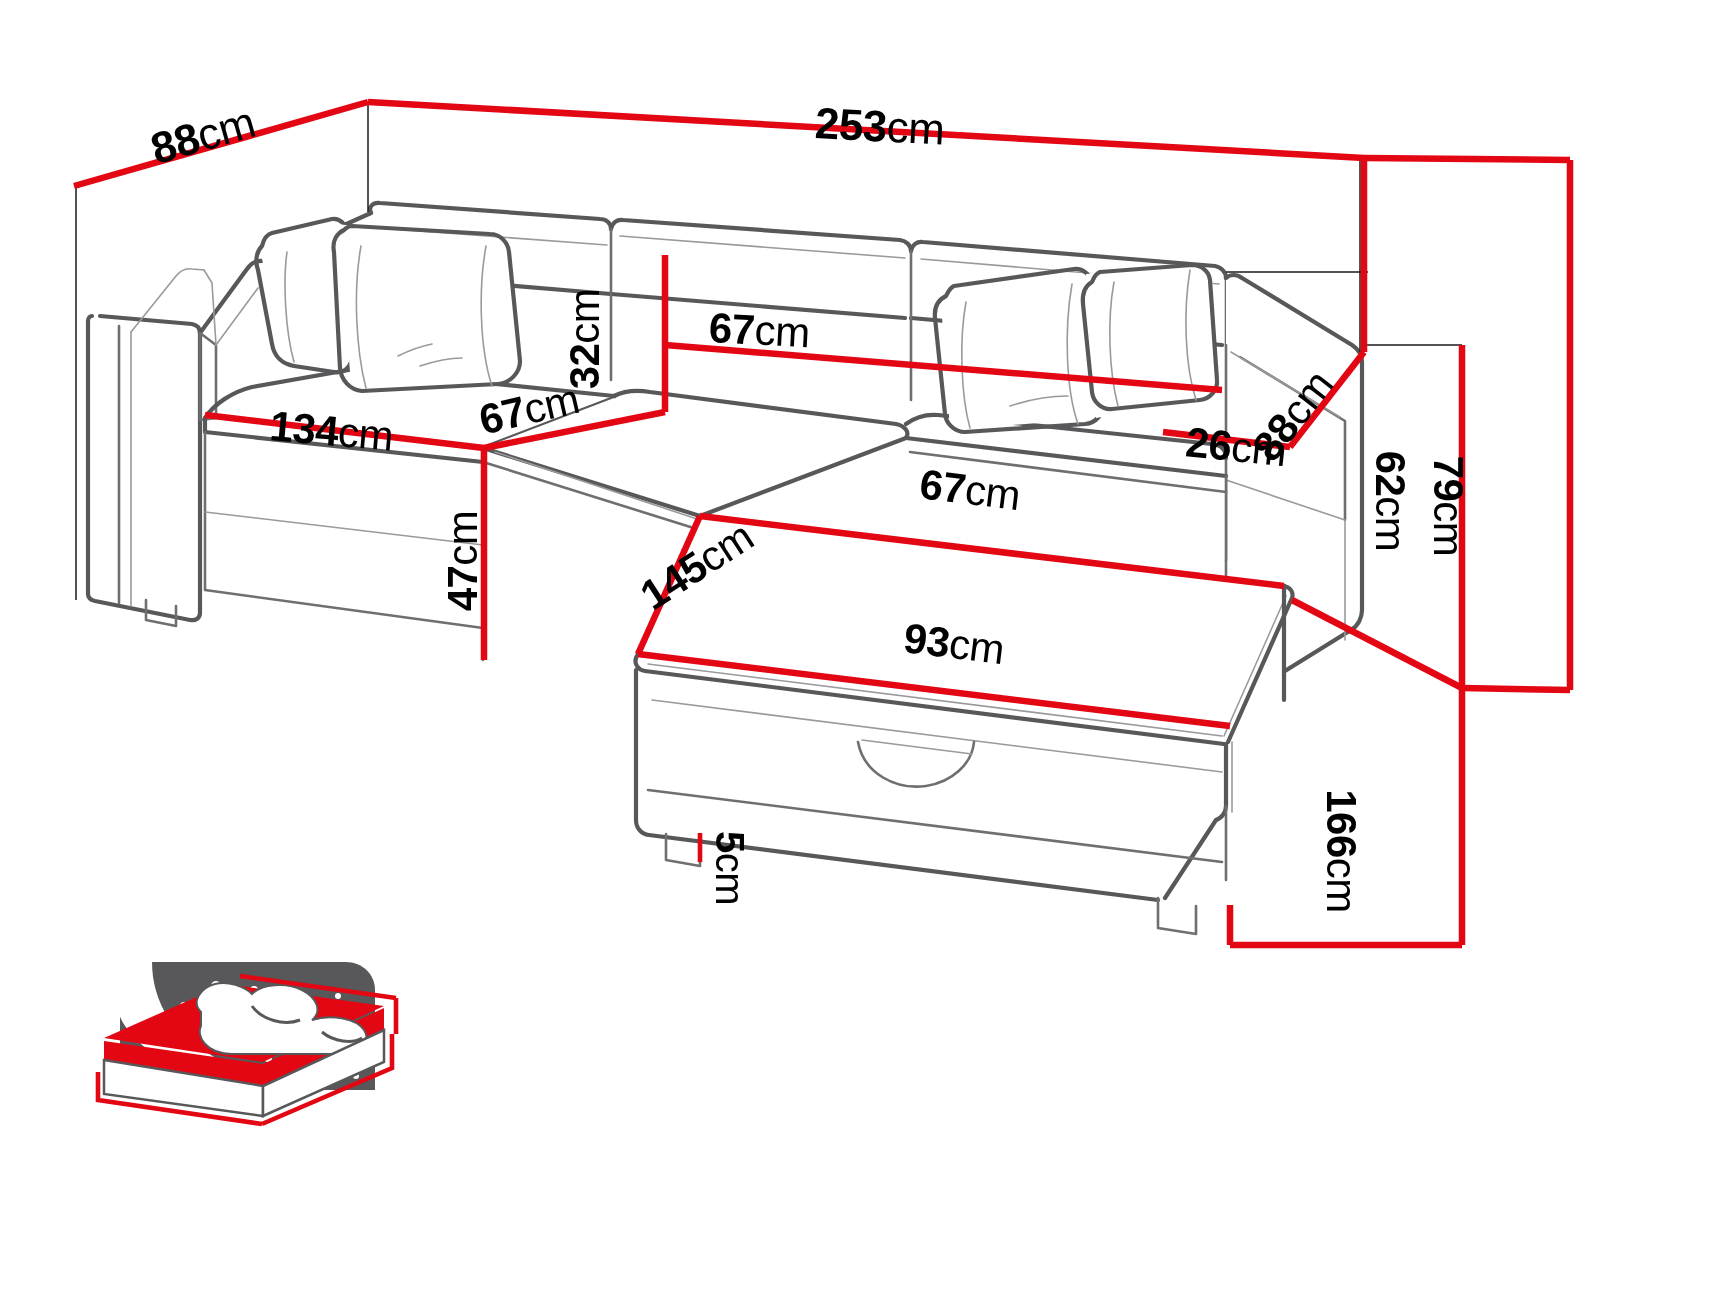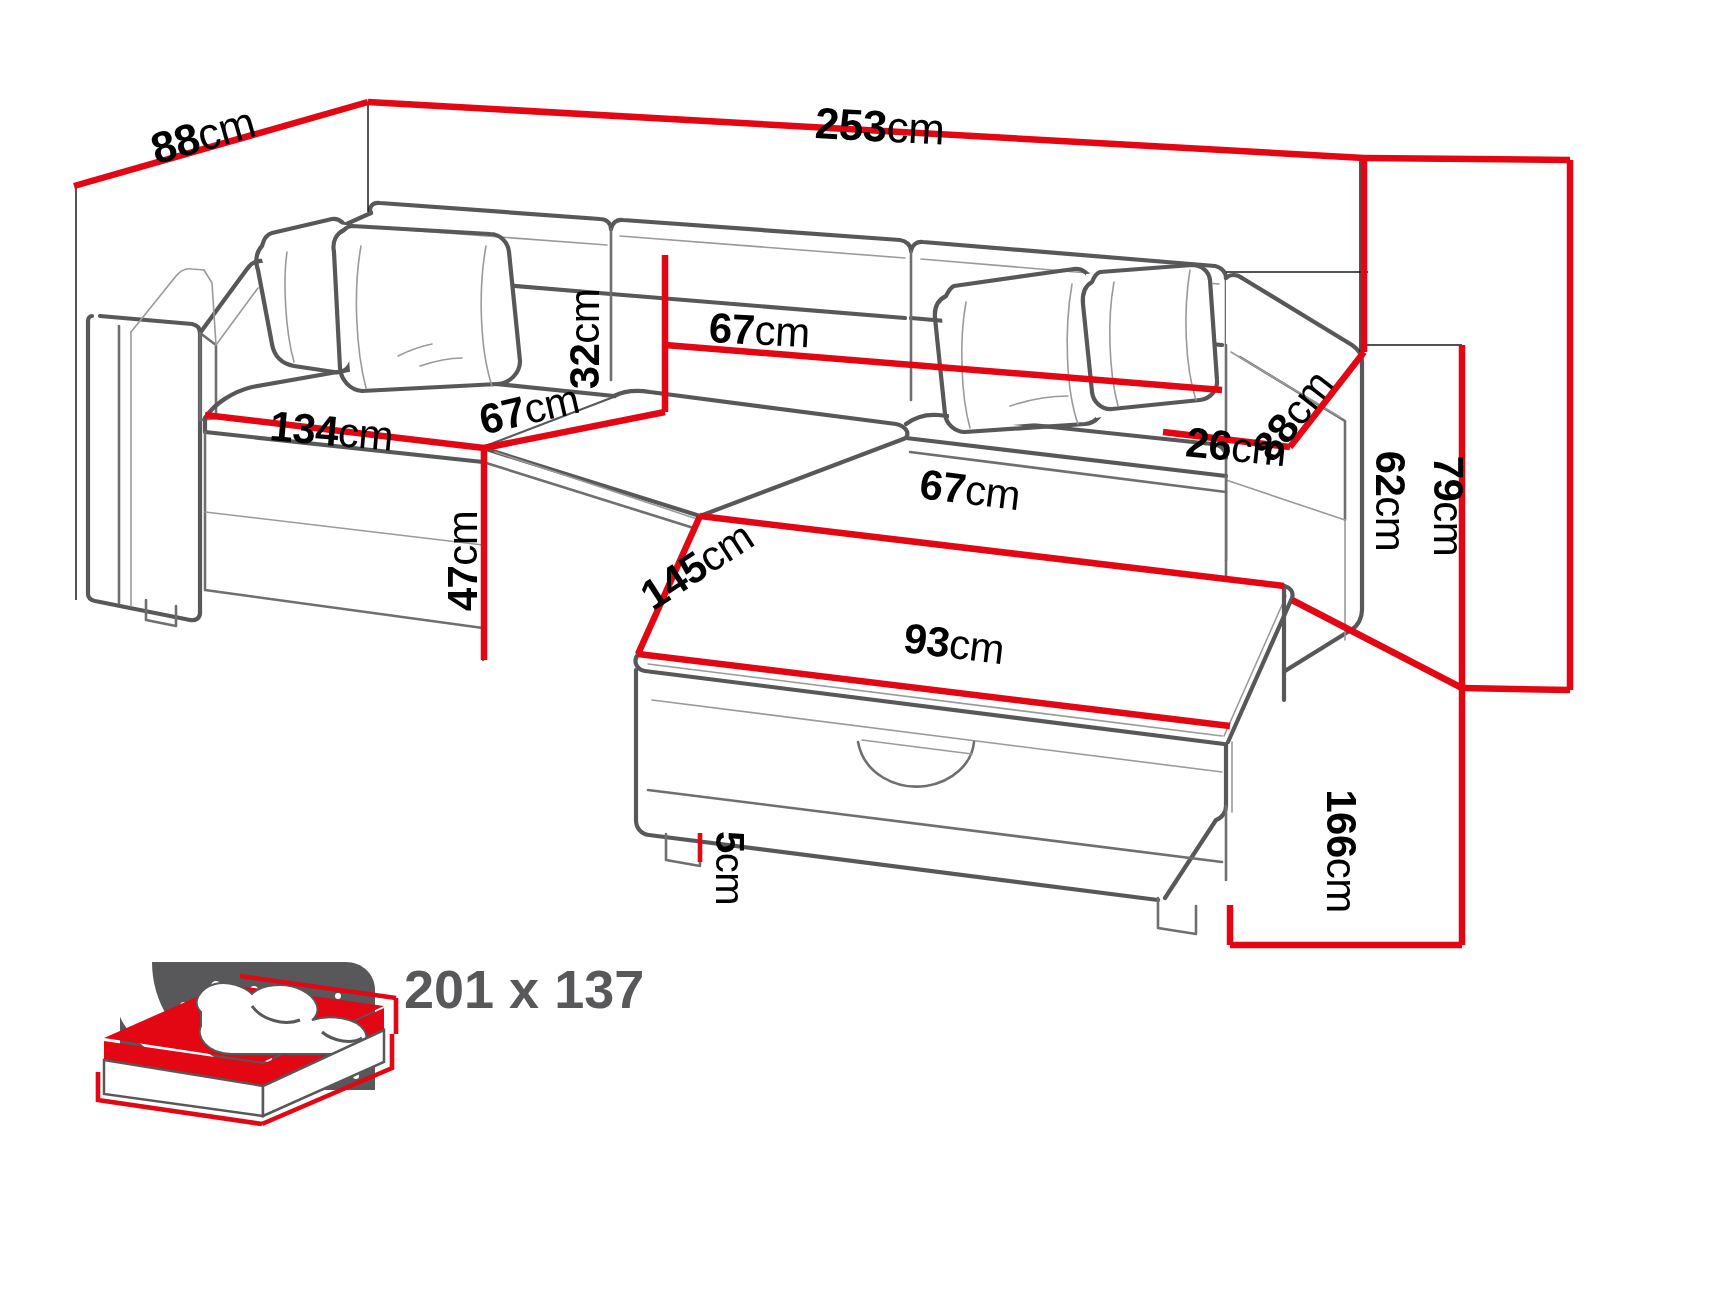--- a/index.html
+++ b/index.html
@@ -338,15 +338,14 @@
 </div>
 
 <div class="dim" style="left:1448px;top:485px;font-size:42px;transform:rotate(90deg) translate(-50%,0);transform-origin:0 50%;">
   <span class="n">79</span><span class="u">cm</span>
 </div>
 
 <div class="dim" style="left:1341px;top:830px;font-size:42px;transform:rotate(90deg) translate(-50%,0);transform-origin:0 50%;">
   <span class="n">166</span><span class="u">cm</span>
 </div>
 
-<div class="bedlabel" style="left:404px;top:962px;font-size:54px;">201 x 137</div>
 
 </div>
 
 </body></html>

